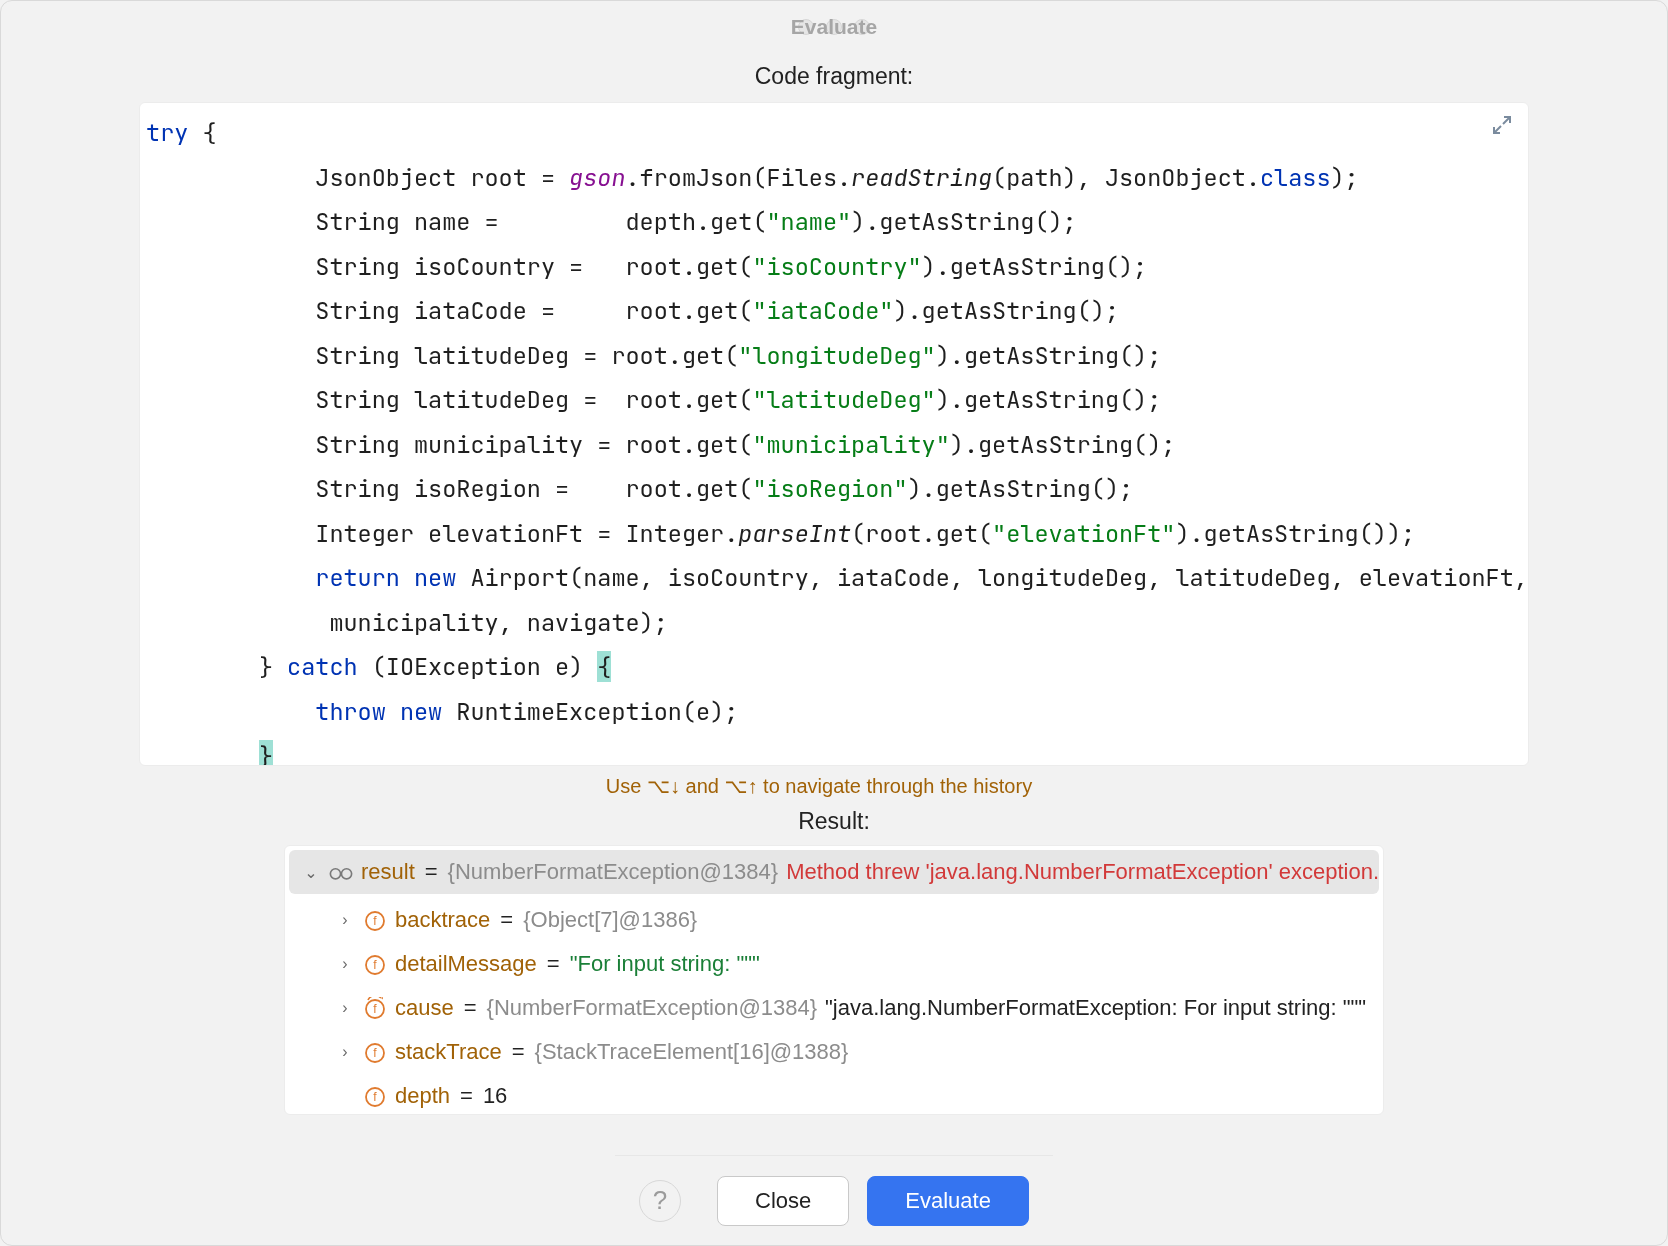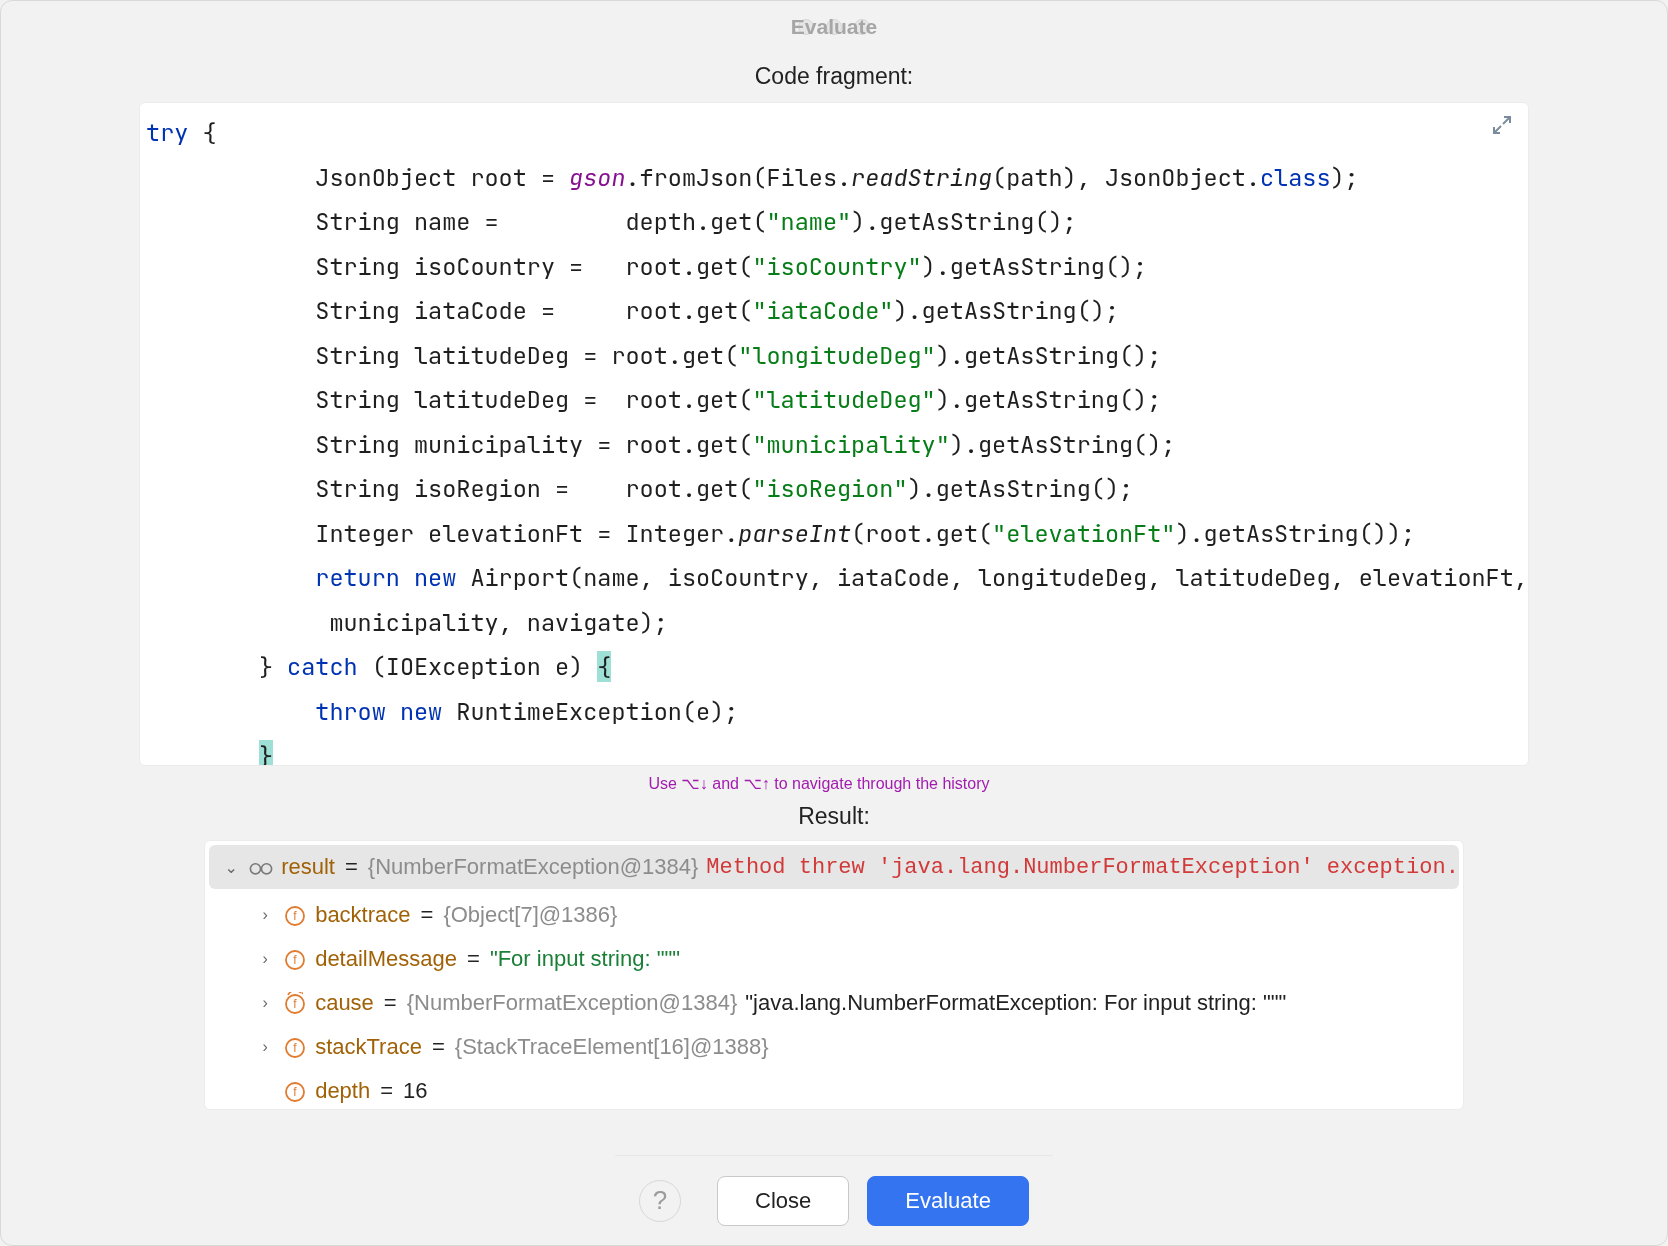--- a/index.html
+++ b/index.html
@@ -68,22 +68,22 @@
   .tok-static { font-style: italic; }
   .tok-hl { background: #9ee0d5; }
   .expand-icon {
     position: absolute; top: 10px; right: 14px;
     width: 24px; height: 24px;
     color: #7a8b9e;
   }
   .hint-row {
     text-align: right;
     padding: 8px 30px 0 0;
-    font-size: 16px;
-    color: #a21caf;
+    font-size: 20px;
+    color: #a16207;
   }
   .result-pane {
     margin: 4px 24px 0 24px;
     background: #ffffff;
     border: 1px solid #ececec;
     border-radius: 6px;
     height: 270px;
     overflow: hidden;
   }
   .tree-row {
@@ -101,21 +101,21 @@
   }
   .tree-row .indent { display:inline-block; }
   .chev {
     width: 20px; display: inline-flex; justify-content: center;
     color: #6b6b6b; font-size: 16px;
   }
   .slot { display:inline-flex; align-items:center; justify-content:center; width:24px; height:24px; }
   .name-col { color: #a16207; }
   .eq { color: #222; padding: 0 2px; }
   .val-gray { color: #8c8c8c; }
-  .val-red { color: #d23939; font-family: Liberation Mono, monospace; }
+  .val-red { color: #d23939; }
   .val-green { color: #1a7f37; }
   .val-black { color: #222; }
   .footer {
     margin-top: auto;
     height: 90px;
     border-top: 1px solid #e7e7e7;
     display: flex; align-items: center;
     padding: 0 24px;
     gap: 18px;
   }

